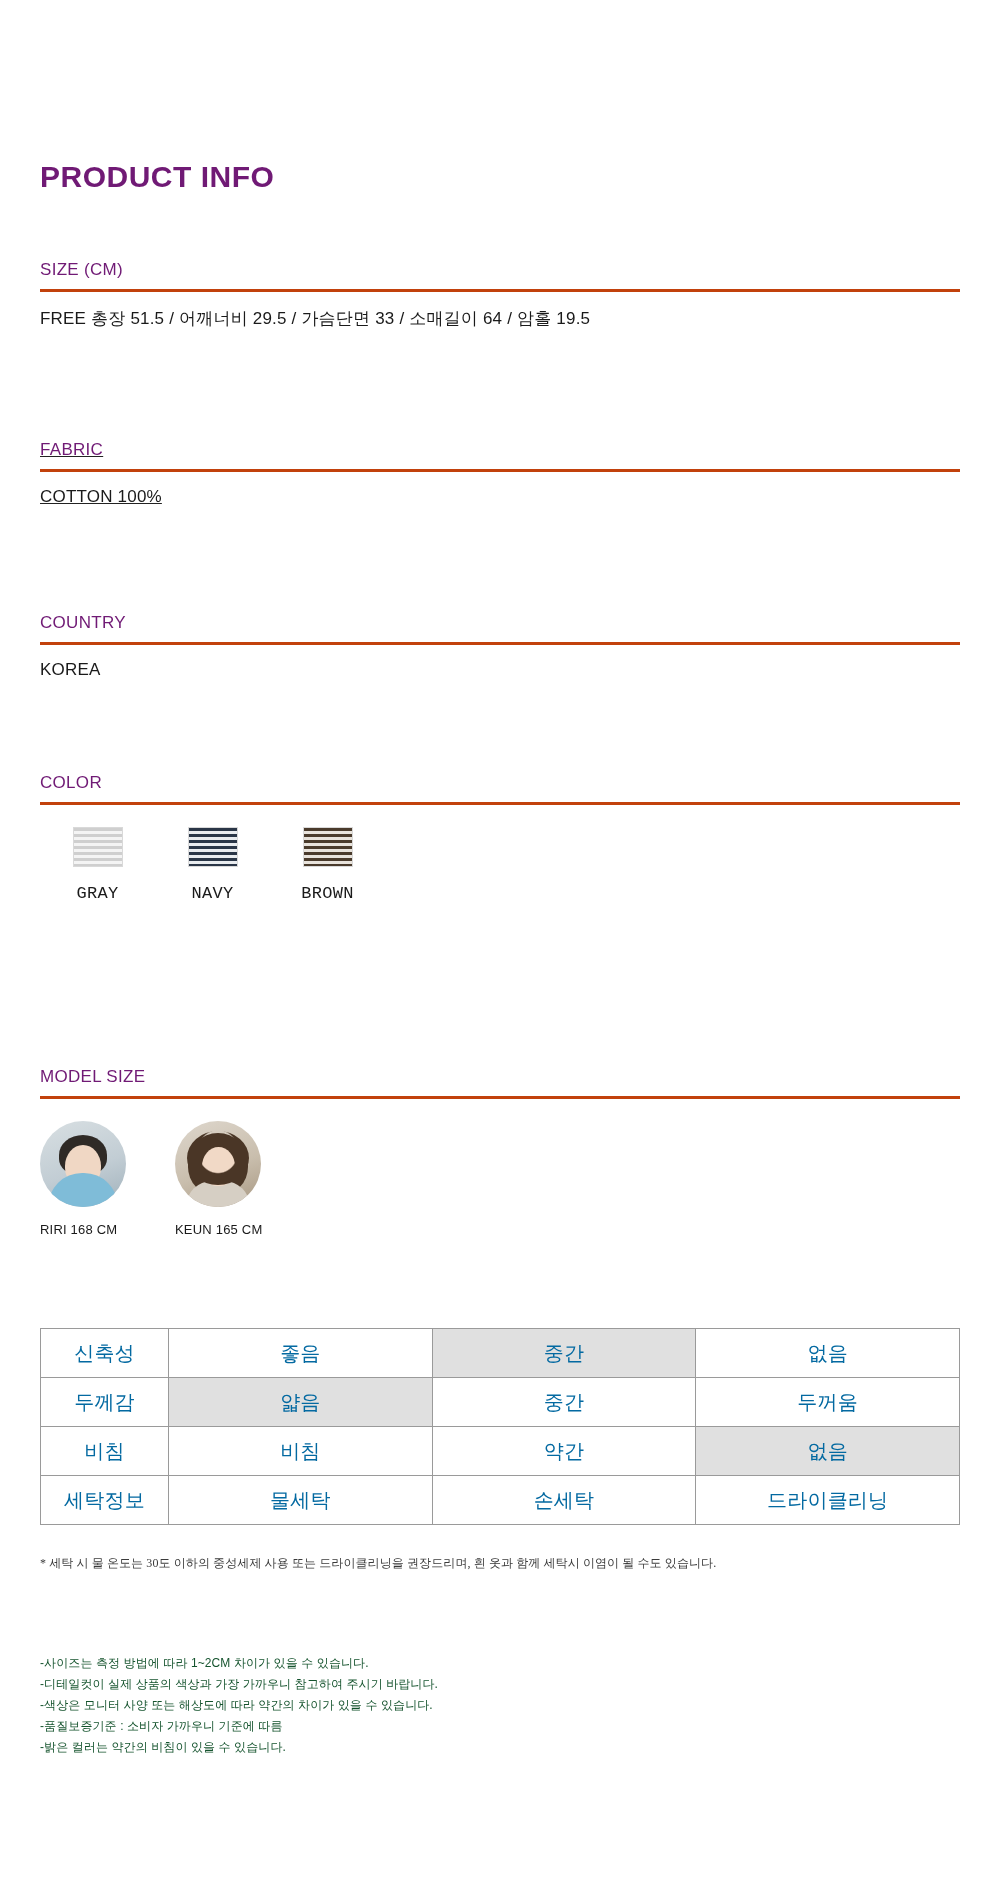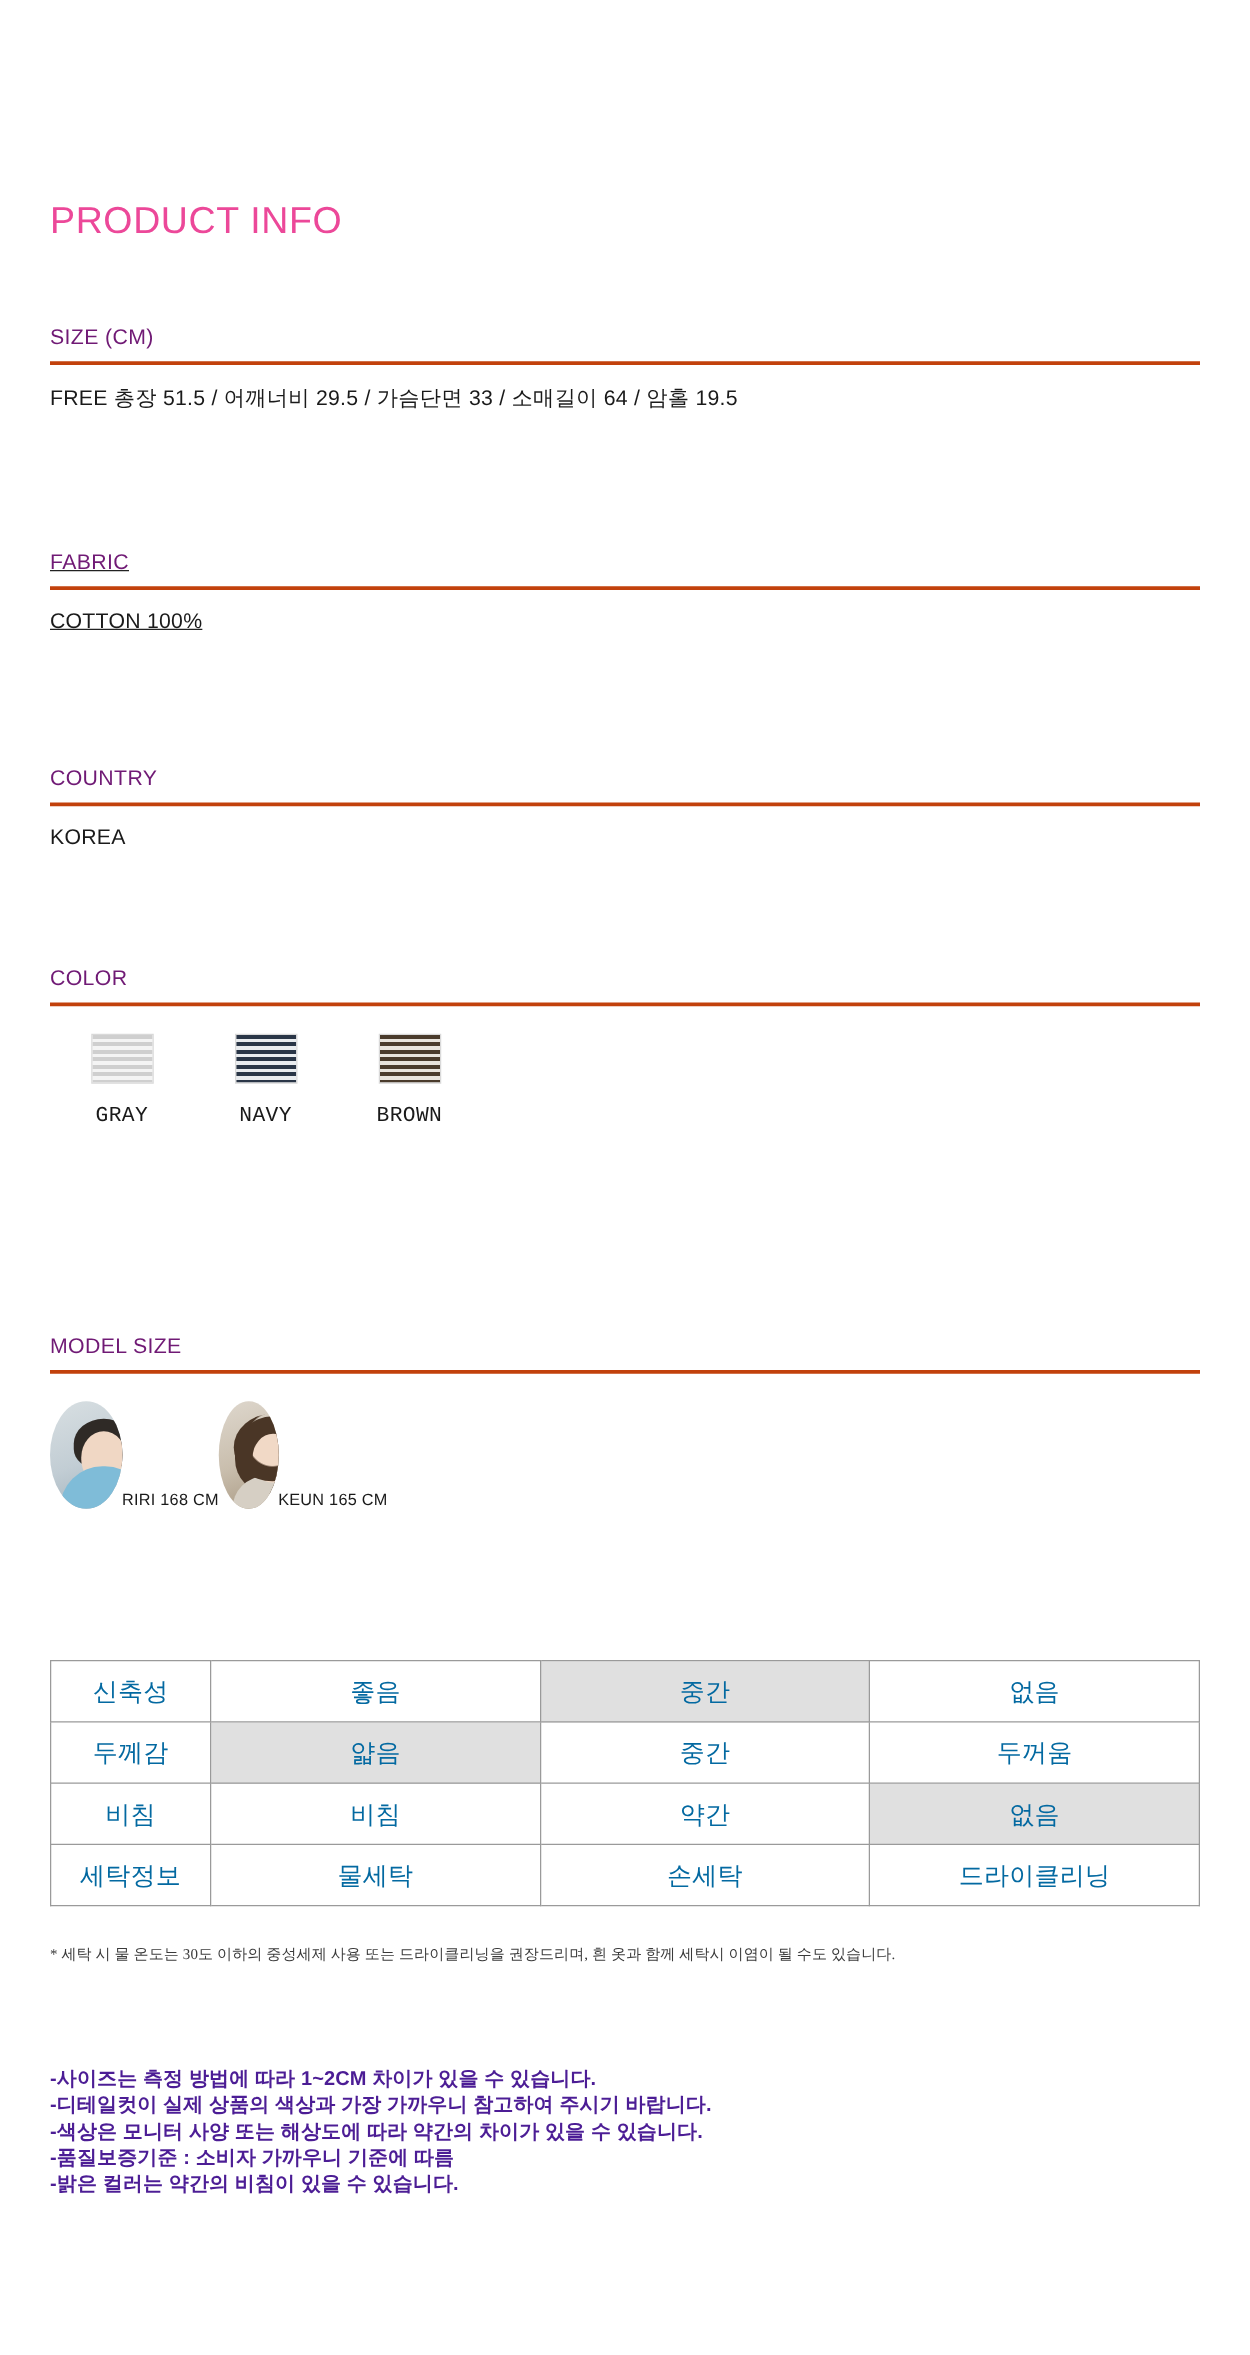--- a/index.html
+++ b/index.html
@@ -20,22 +20,22 @@
     height: 1884px;
     box-sizing: border-box;
     padding: 0 40px;
   }
   .title {
     position: absolute;
     left: 40px;
     top: 160px;
     font-size: 30px;
     letter-spacing: 0.5px;
-    color: #ec4899;
-    font-weight: 400;
+    color: #701a75;
+    font-weight: 700;
   }
   .section {
     position: absolute;
     left: 40px;
     width: 920px;
   }
   .sec-label {
     font-size: 17px;
     color: #701a75;
     letter-spacing: 0.3px;
@@ -96,22 +96,22 @@
   }
 
   
   .model-row {
     display: flex;
     padding-top: 22px;
   }
   .model-item {
     width: 135px;
     display: flex;
-    flex-direction: row;
-    align-items: flex-end;
+    flex-direction: column;
+    align-items: flex-start;
   }
   .avatar {
     width: 86px;
     height: 86px;
     border-radius: 50%;
     overflow: hidden;
     position: relative;
   }
   .avatar.a1 { background: linear-gradient(160deg, #d8dfe2 0%, #c2cdd4 55%, #9fb0ba 100%); }
   .avatar.a2 { background: linear-gradient(160deg, #ded7cd 0%, #c9bead 55%, #a79781 100%); }
@@ -189,25 +189,24 @@
     top: 1555px;
     font-size: 12px;
     color: #3a3a3a;
     letter-spacing: 0.1px;
     font-family: Liberation Serif, serif;
   }
   .footnotes {
     position: absolute;
     left: 40px;
     top: 1653px;
-    font-size: 16px;
-    color: #4c1d95;
+    font-size: 12px;
+    color: #14532d;
     line-height: 21px;
     letter-spacing: 0.1px;
-    font-weight: bold;
   }
 </style>
 </head>
 <body>
 
 <div class="page">
 
   <div class="title">PRODUCT INFO</div>
 
   <div class="section" id="sec-size">

